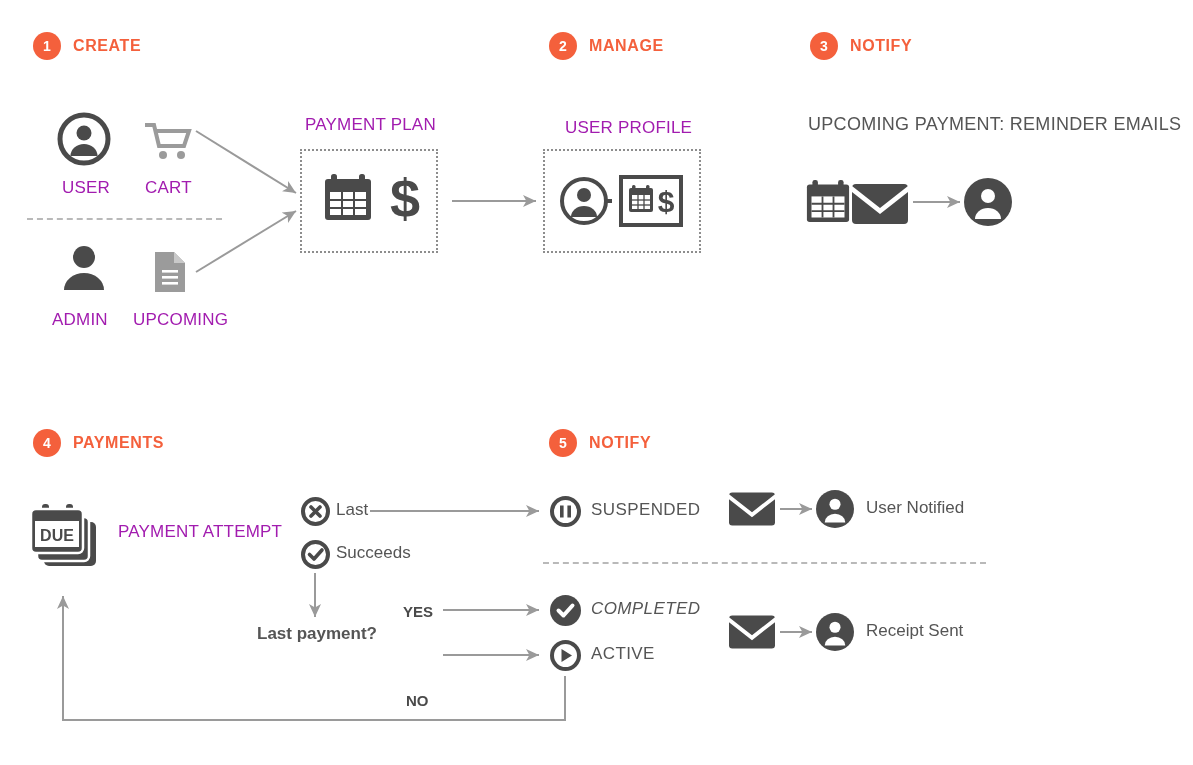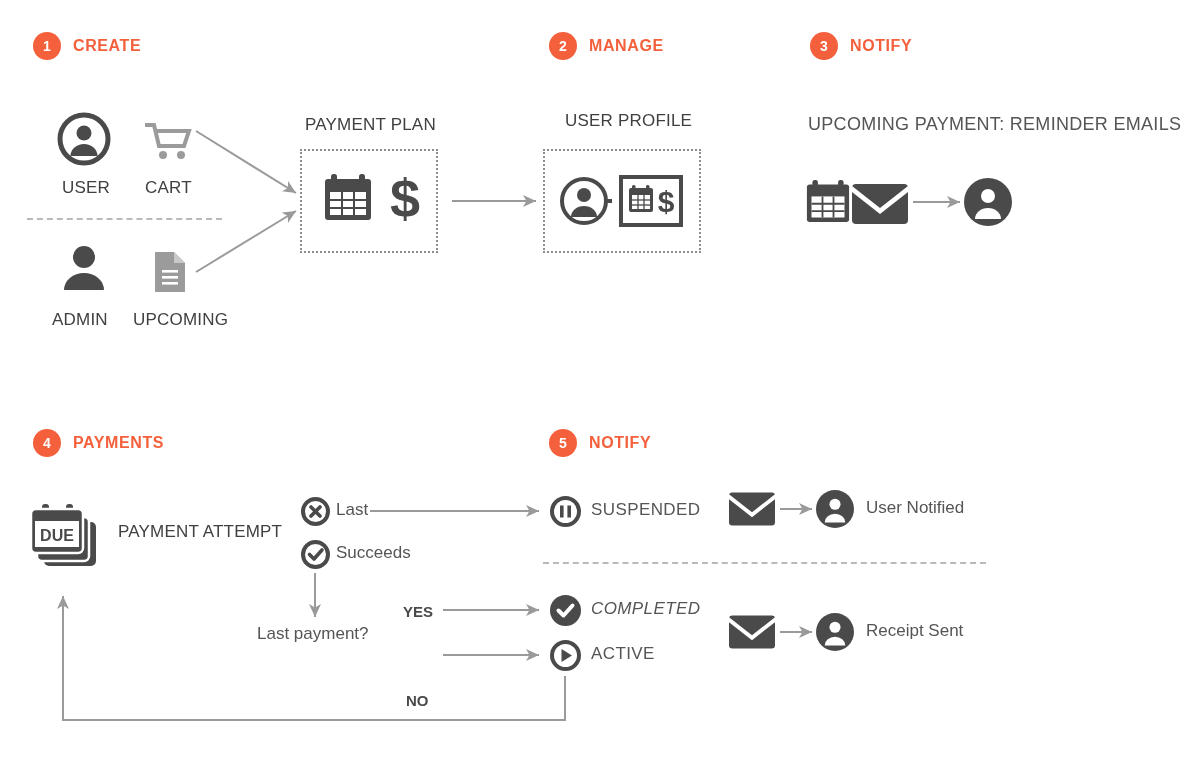--- a/index.html
+++ b/index.html
@@ -19,21 +19,21 @@
     background:#F4603C;color:#fff;
     font-size:14px;font-weight:bold;
     display:flex;align-items:center;justify-content:center;
     line-height:1;
   }
   .step-title{
     color:#F4603C;font-weight:bold;font-size:16px;letter-spacing:0.6px;
   }
 
   
-  .cap{font-size:17px;color:#404040;letter-spacing:0.2px;white-space:nowrap;}
+  .cap{font-size:17px;color:#a21caf;letter-spacing:0.2px;white-space:nowrap;}
   .cap-lg{font-size:18px;color:#555;letter-spacing:0.3px;white-space:nowrap;}
   .bold-lbl{font-size:15px;font-weight:bold;color:#4a4a4a;white-space:nowrap;}
   .status-lbl{font-size:17px;color:#555;letter-spacing:0.4px;white-space:nowrap;}
   .mixed-lbl{font-size:17px;color:#555;white-space:nowrap;}
 
   
   .dotbox{
     position:absolute;
     border:2px dotted #8d8d8d;
     box-sizing:border-box;
@@ -140,21 +140,21 @@
 
   <svg class="abs" style="left:388px;top:170px;width:34px;height:56px;" viewBox="0 0 34 56">
     <text x="17" y="47" text-anchor="middle" font-family="Liberation Sans, sans-serif" font-size="54" font-weight="bold" fill="#4a4a4a">$</text>
   </svg>
 
   <div class="step-head" style="left:549px;top:32px;">
     <div class="step-badge">2</div>
     <div class="step-title">MANAGE</div>
   </div>
 
-  <div class="abs cap" style="left:565px;top:111px;">USER PROFILE</div>
+  <div class="abs cap" style="left:565px;top:118px;">USER PROFILE</div>
   <div class="dotbox" style="left:543px;top:149px;width:158px;height:104px;"></div>
 
   <svg class="abs" style="left:560px;top:176px;width:52px;height:50px;" viewBox="0 0 52 50">
     <circle cx="24" cy="25" r="22" fill="none" stroke="#4a4a4a" stroke-width="4"></circle>
     <circle cx="24" cy="19" r="7" class="ink"></circle>
     <path d="M11,41 a13,11 0 0 1 26,0 z" class="ink"></path>
     <line x1="46" y1="25" x2="52" y2="25" stroke="#4a4a4a" stroke-width="4"></line>
   </svg>
   <svg class="abs" style="left:620px;top:176px;width:62px;height:50px;" viewBox="0 0 62 50">
     <rect x="1" y="1" width="60" height="48" fill="none" stroke="#4a4a4a" stroke-width="4"></rect>
@@ -228,21 +228,21 @@
     </g>
   </svg>
   <div class="abs mixed-lbl" style="left:336px;top:500px;">Last</div>
 
   <svg class="abs" style="left:301px;top:540px;width:29px;height:29px;" viewBox="0 0 29 29">
     <circle cx="14.5" cy="14.5" r="12.5" fill="none" stroke="#4a4a4a" stroke-width="4"></circle>
     <path d="M8.5,14.5 L13,19 L21,10" fill="none" stroke="#4a4a4a" stroke-width="3.6" stroke-linecap="round" stroke-linejoin="round"></path>
   </svg>
   <div class="abs mixed-lbl" style="left:336px;top:543px;">Succeeds</div>
 
-  <div class="abs mixed-lbl" style="left:257px;top:624px;">Last payment?</div>
+  <div class="abs mixed-lbl" style="left:257px;top:624px;font-weight:bold;">Last payment?</div>
 
   <div class="abs bold-lbl" style="left:403px;top:603px;">YES</div>
   <div class="abs bold-lbl" style="left:406px;top:648px;margin-top:44px;">NO</div>
 
   <div class="step-head" style="left:549px;top:429px;">
     <div class="step-badge">5</div>
     <div class="step-title">NOTIFY</div>
   </div>
 
   <svg class="abs" style="left:550px;top:496px;width:31px;height:31px;" viewBox="0 0 31 31">

